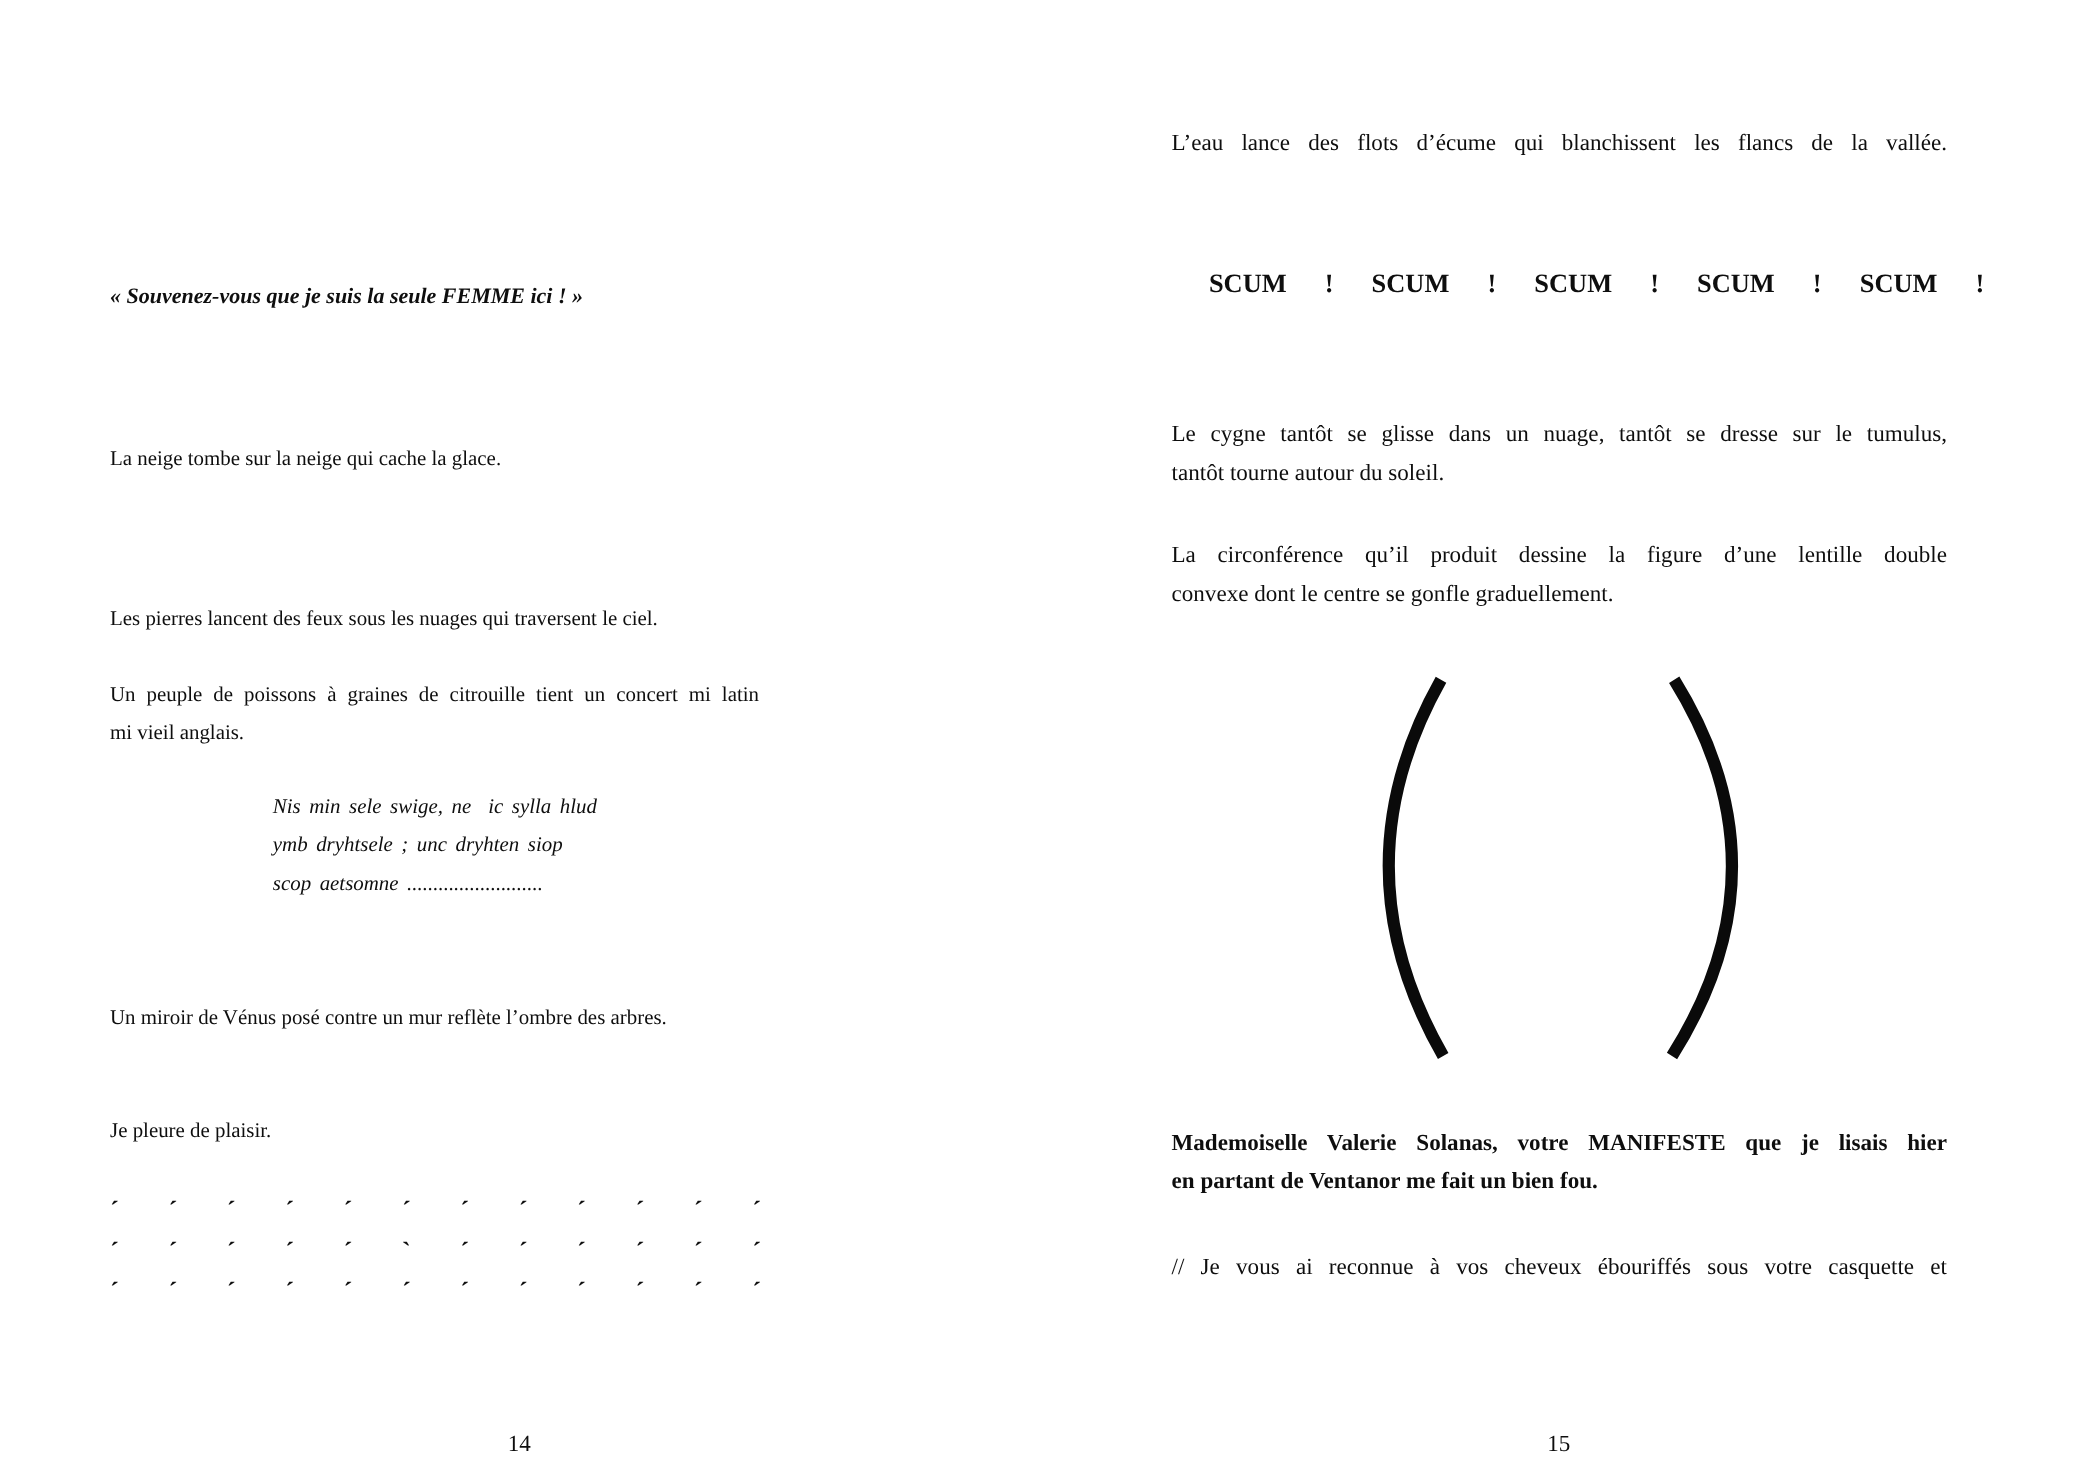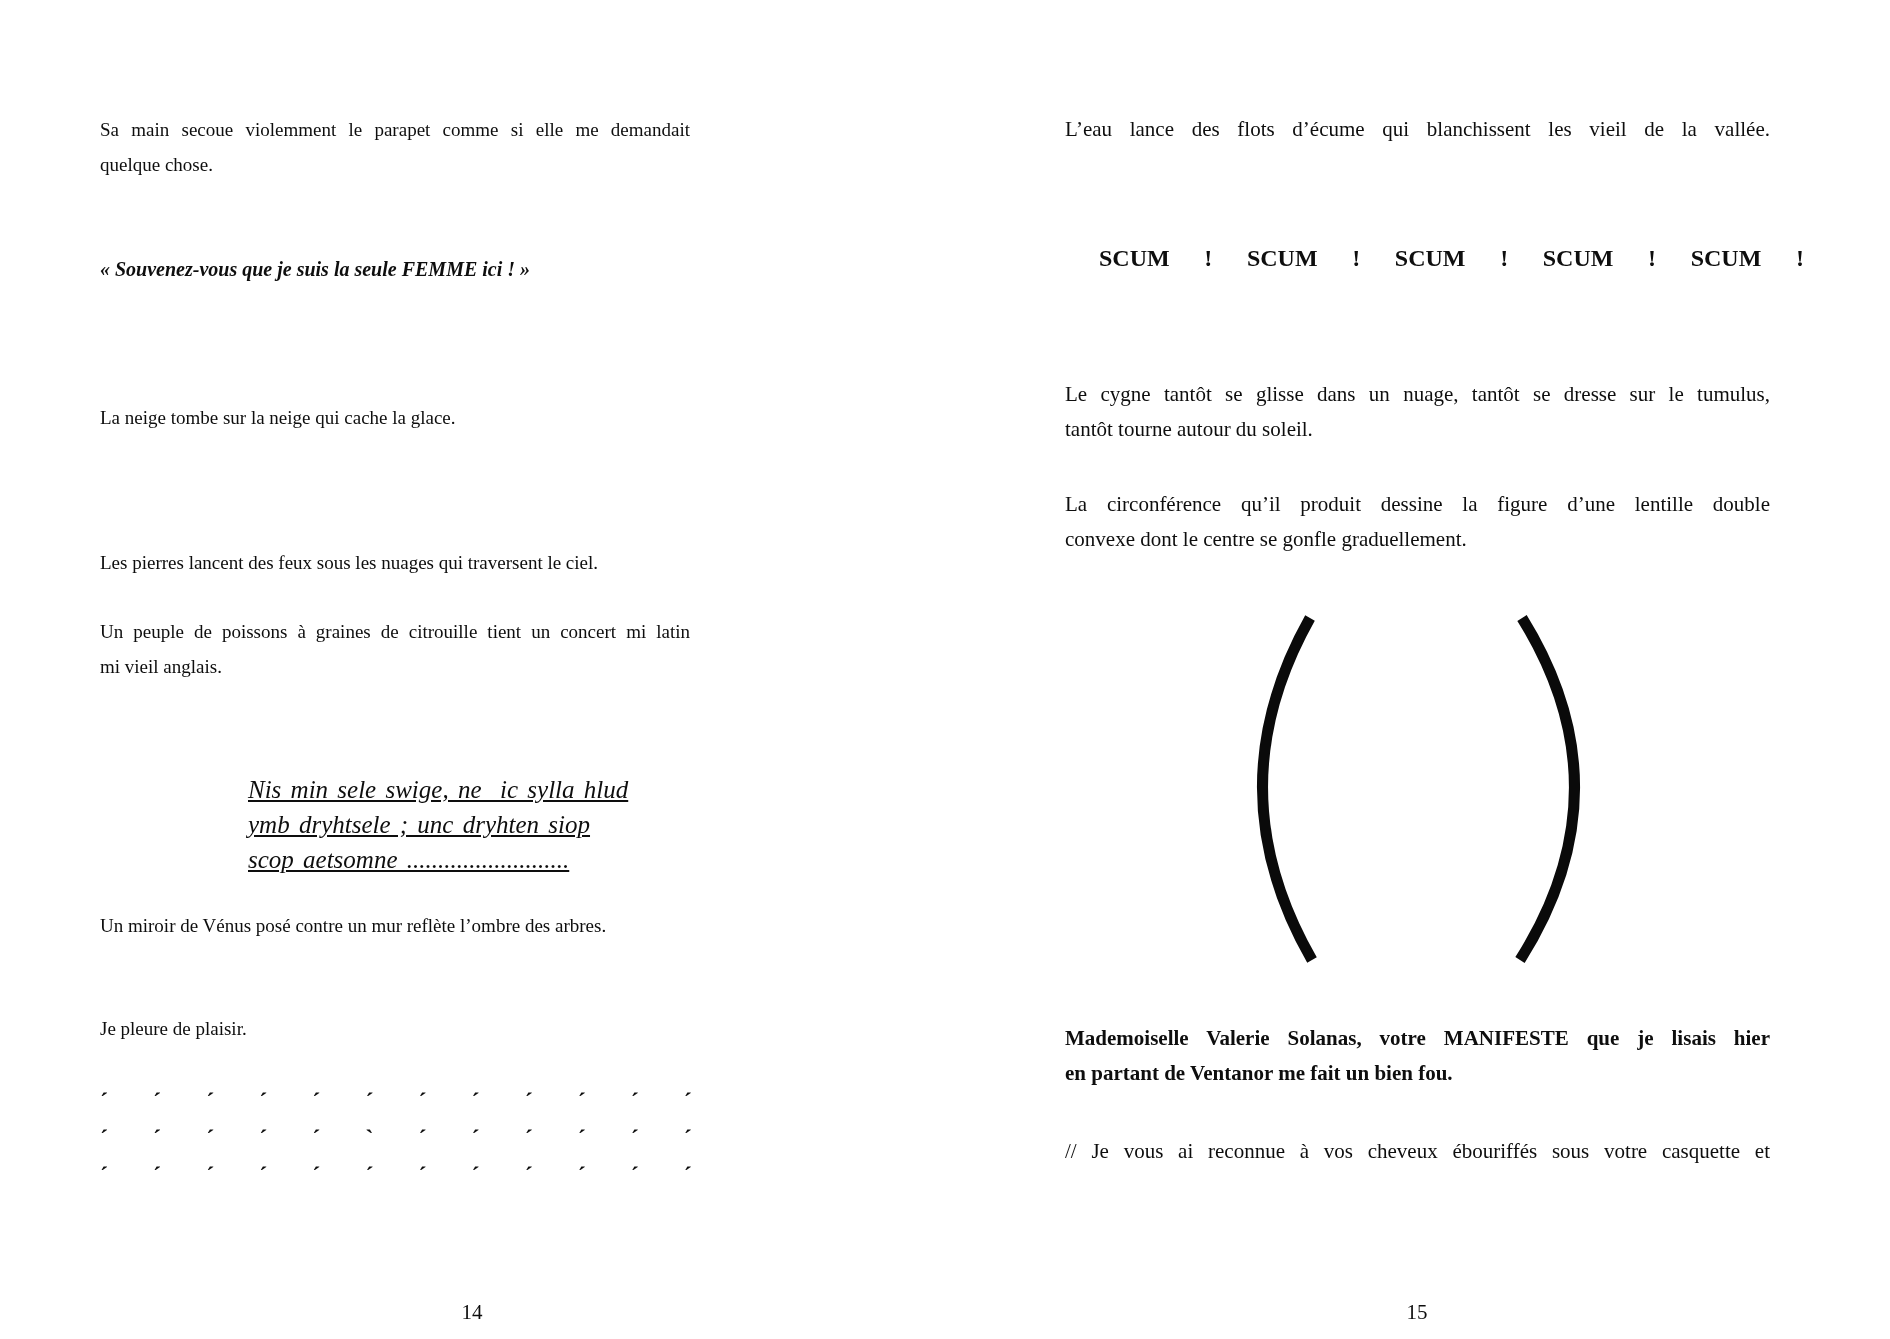--- a/index.html
+++ b/index.html
@@ -15,21 +15,21 @@
   
   .jl{text-align:justify;text-align-last:justify;white-space:normal;}
   .ll{text-align:left;}
   .single{white-space:nowrap;}
   
   .p1{top:112px;}
   .quote{top:252px;font-weight:bold;font-style:italic;font-size:20px;}
   .neige{top:400px;}
   .pierres{top:545px;}
   .poissons{top:614px;}
-  .verse{left:248px;top:772px;font-style:italic;font-size:25px;line-height:35px;word-spacing:3px;text-decoration:underline;}
+  .verse{left:248px;top:716px;font-style:italic;font-size:19px;line-height:35px;word-spacing:3px;}
   .verse-line{white-space:pre;}
   .miroir{top:908px;font-family:Liberation Serif, serif;}
   .pleure{top:1011px;}
   .acc-row{left:100px;width:592px;display:flex;justify-content:space-between;
            font-size:24px;font-weight:bold;line-height:24px;height:24px;}
   .acc1{top:1089px;}.acc2{top:1126px;}.acc3{top:1163px;}
   
   .eau{top:112px;}
   .scum{left:1099px;top:240px;width:705px;display:flex;justify-content:space-between;
         align-items:baseline;font-weight:bold;font-size:24px;line-height:36px;white-space:nowrap;}
@@ -41,24 +41,20 @@
   
   .pn{width:90px;text-align:center;font-size:21px;line-height:24px;top:1300px;}
   .pn14{left:427px;}
   .pn15{left:1372px;}
 </style>
 </head>
 <body>
 
 <div id="canvas">
 
-  <div class="blk Lcol p1">
-    <div class="jl">Sa main secoue violemment le parapet comme si elle me demandait</div>
-    <div class="ll">quelque chose.</div>
-  </div>
 
   <div class="blk Lcol quote single">« Souvenez-vous que je suis la seule FEMME ici ! »</div>
 
   <div class="blk Lcol neige">
     <div class="ll single">La neige tombe sur la neige qui cache la glace.</div>
   </div>
 
   <div class="blk Lcol pierres single">Les pierres lancent des feux sous les nuages qui traversent le ciel.</div>
 
   <div class="blk Lcol poissons">
@@ -115,21 +111,21 @@
       <span>´</span>
       <span>´</span>
       <span>´</span>
       <span>´</span>
       <span>´</span>
     </div>
 
   <div class="blk pn pn14">14</div>
 
   <div class="blk Rcol eau">
-    <div class="jl">L’eau lance des flots d’écume qui blanchissent les vieil de la vallée.</div>
+    <div class="jl">L’eau lance des flots d’écume qui blanchissent les flancs de la vallée.</div>
   </div>
 
   <div class="blk scum">
       <span>SCUM</span>
       <span>!</span>
       <span>SCUM</span>
       <span>!</span>
       <span>SCUM</span>
       <span>!</span>
       <span>SCUM</span>

